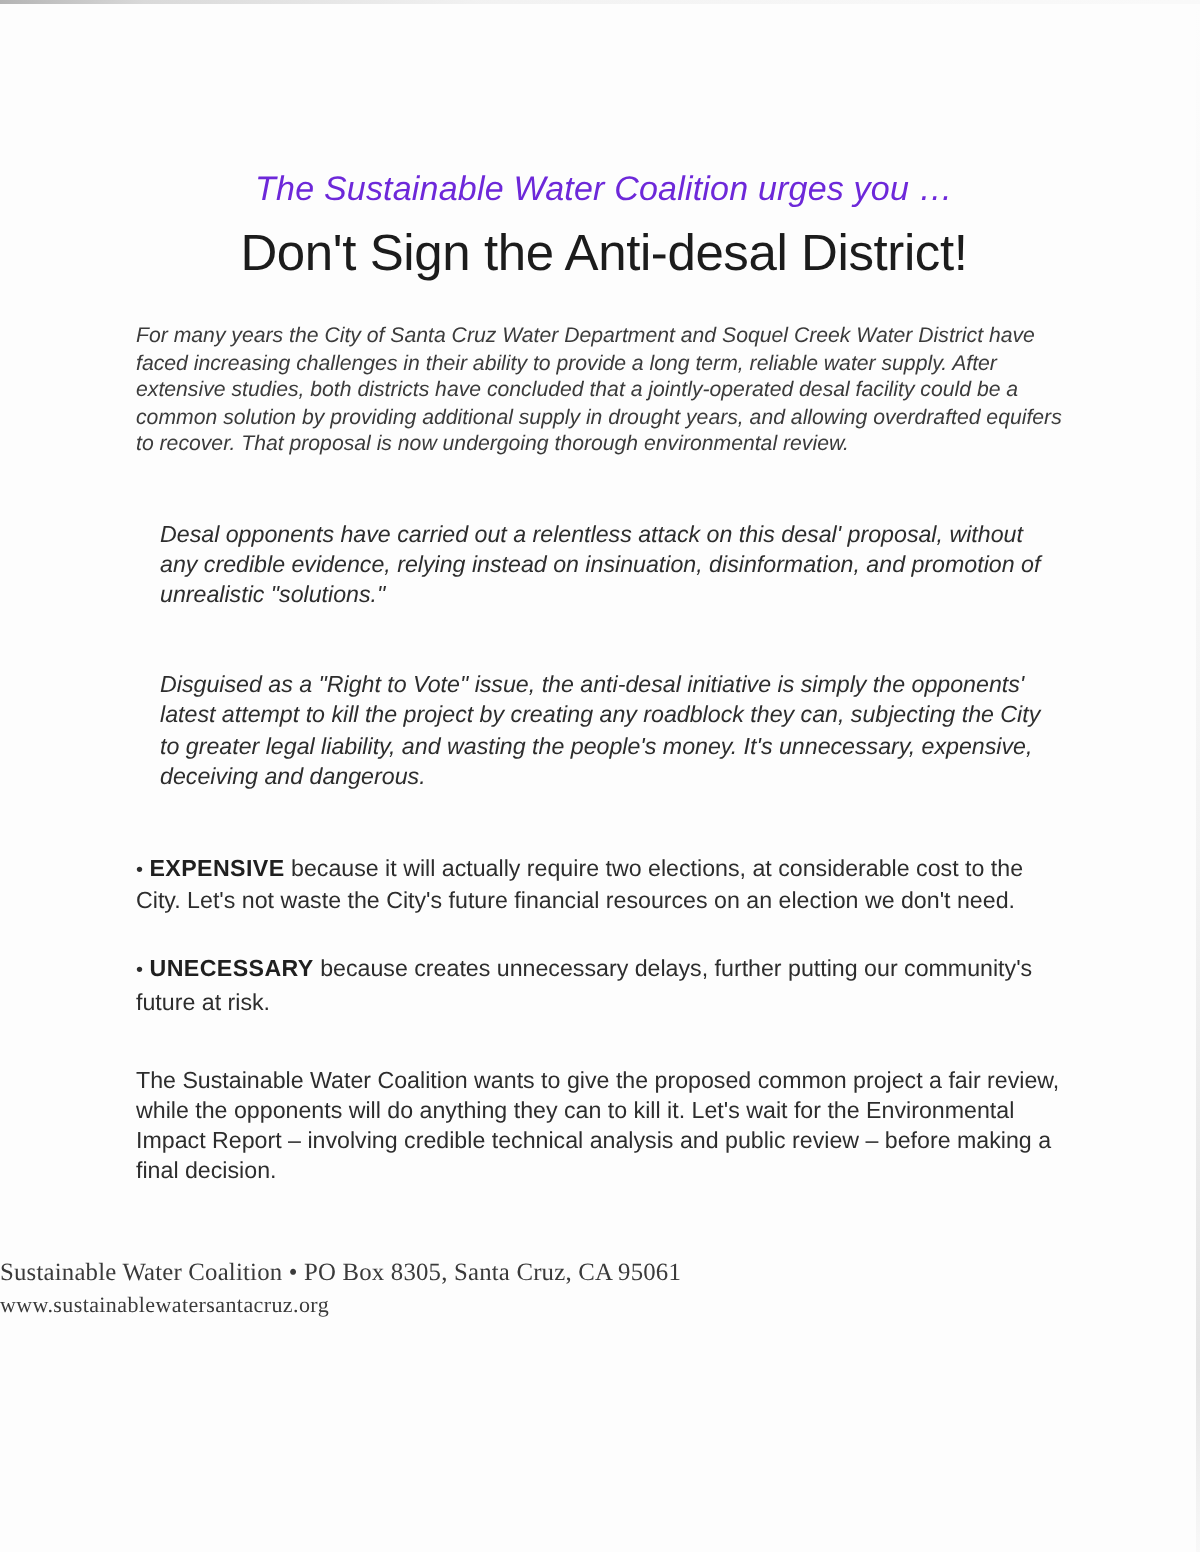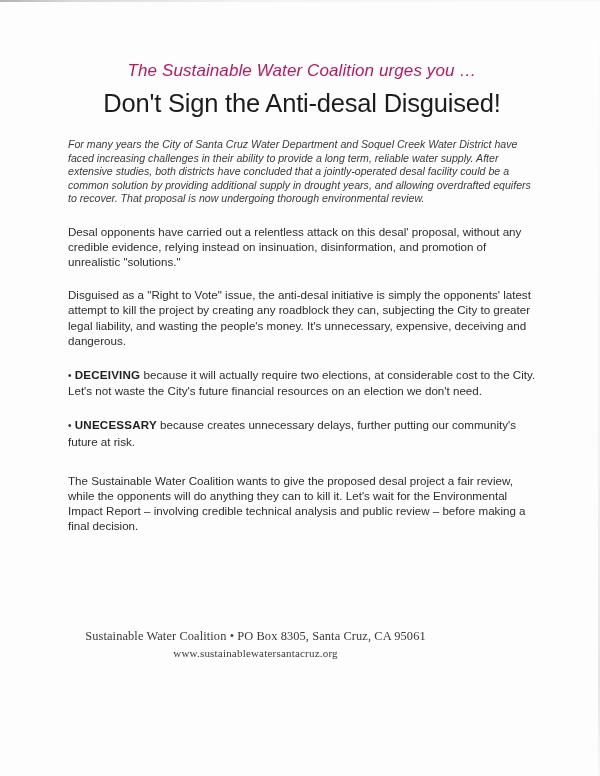--- a/index.html
+++ b/index.html
@@ -46,27 +46,27 @@
 
   .content {
     position: absolute;
     left: 68px;
     top: 0;
     width: 468px;
   }
 
   .subtitle {
     margin: 0;
-    padding-top: 60px;
+    padding-top: 84px;
     text-align: center;
     font-style: italic;
     font-size: 17px;
     line-height: 22px;
     letter-spacing: 0.1px;
-    color: #be185d;
+    color: #6d28d9;
   }
 
   .headline {
     margin: 0;
     padding-top: 6px;
     text-align: center;
     font-size: 25.5px;
     font-weight: 400;
     line-height: 31px;
     letter-spacing: -0.2px;
@@ -78,26 +78,27 @@
     padding-top: 19px;
     font-style: italic;
     font-weight: normal;
     font-size: 10.6px;
     line-height: 13.5px;
     color: #3b3b3b;
     text-align: left;
   }
 
   .body-p {
-    margin: 0;
+    margin: 12px;
     padding-top: 18px;
     font-size: 11.6px;
     line-height: 15.2px;
     color: #2d2d2d;
     text-align: left;
+    font-style: italic;
   }
 
   .bullet-p {
     margin: 0;
     padding-top: 19px;
     font-size: 11.6px;
     line-height: 15.2px;
     color: #2d2d2d;
     text-align: left;
   }
@@ -117,21 +118,20 @@
     line-height: 15.2px;
     color: #2d2d2d;
     text-align: left;
   }
 
   .footer {
     position: absolute;
     left: 0;
     top: 628px;
     width: 511px;
-    text-align: center;
     font-family: "Liberation Serif", serif;
     color: #3a3a3a;
   }
   .footer-line1 {
     margin: 0;
     font-size: 12.4px;
     line-height: 16px;
     letter-spacing: 0.1px;
   }
   .footer-line2 {
@@ -147,41 +147,41 @@
 
 <div class="page">
 
   <div class="scan-top-edge"></div>
   <div class="scan-right-edge"></div>
 
   <div class="content">
 
     <p class="subtitle">The Sustainable Water Coalition urges you …</p>
 
-    <h1 class="headline">Don't Sign the Anti-desal Disguised!</h1>
+    <h1 class="headline">Don't Sign the Anti-desal District!</h1>
 
     <p class="intro">For many years the City of Santa Cruz Water Department and Soquel Creek Water District have faced increasing challenges in their ability to provide a long term, reliable water supply. After extensive studies, both districts have concluded that a jointly-operated desal facility could be a common solution by providing additional supply in drought years, and allowing overdrafted equifers to recover. That proposal is now undergoing thorough environmental review.</p>
 
     <p class="body-p">Desal opponents have carried out a relentless attack on this desal' proposal, without any credible evidence, relying instead on insinuation, disinformation, and promotion of unrealistic "solutions."</p>
 
     <p class="body-p">Disguised as a  "Right to Vote" issue, the anti-desal initiative is simply the opponents' latest attempt to kill the project by creating any roadblock they can, subjecting the City to greater legal liability, and wasting the people's money. It's unnecessary, expensive, deceiving and dangerous.</p>
 
 
     <p class="bullet-p">
       <span class="bullet-mark">•</span>
-      <span class="bullet-head">DECEIVING</span><span class="bullet-body"> because it will actually require two elections, at considerable cost to the City. Let's not waste the City's future financial resources on an election we don't need.</span>
+      <span class="bullet-head">EXPENSIVE</span><span class="bullet-body"> because it will actually require two elections, at considerable cost to the City. Let's not waste the City's future financial resources on an election we don't need.</span>
     </p>
 
 
     <p class="bullet-p">
       <span class="bullet-mark">•</span>
       <span class="bullet-head">UNECESSARY</span><span class="bullet-body"> because creates unnecessary delays,  further putting our community's future at risk.</span>
     </p>
 
-    <p class="closing-p">The Sustainable Water Coalition wants to give the proposed desal project a fair review, while the opponents will do anything they can to kill it. Let's wait for the Environmental Impact Report – involving credible technical analysis and public review –  before making a final decision.</p>
+    <p class="closing-p">The Sustainable Water Coalition wants to give the proposed common project a fair review, while the opponents will do anything they can to kill it. Let's wait for the Environmental Impact Report – involving credible technical analysis and public review –  before making a final decision.</p>
 
 
   </div>
 
   <div class="footer">
     <p class="footer-line1">Sustainable Water Coalition • PO Box 8305, Santa Cruz, CA 95061</p>
     <p class="footer-line2">www.sustainablewatersantacruz.org</p>
   </div>
 
 </div>

